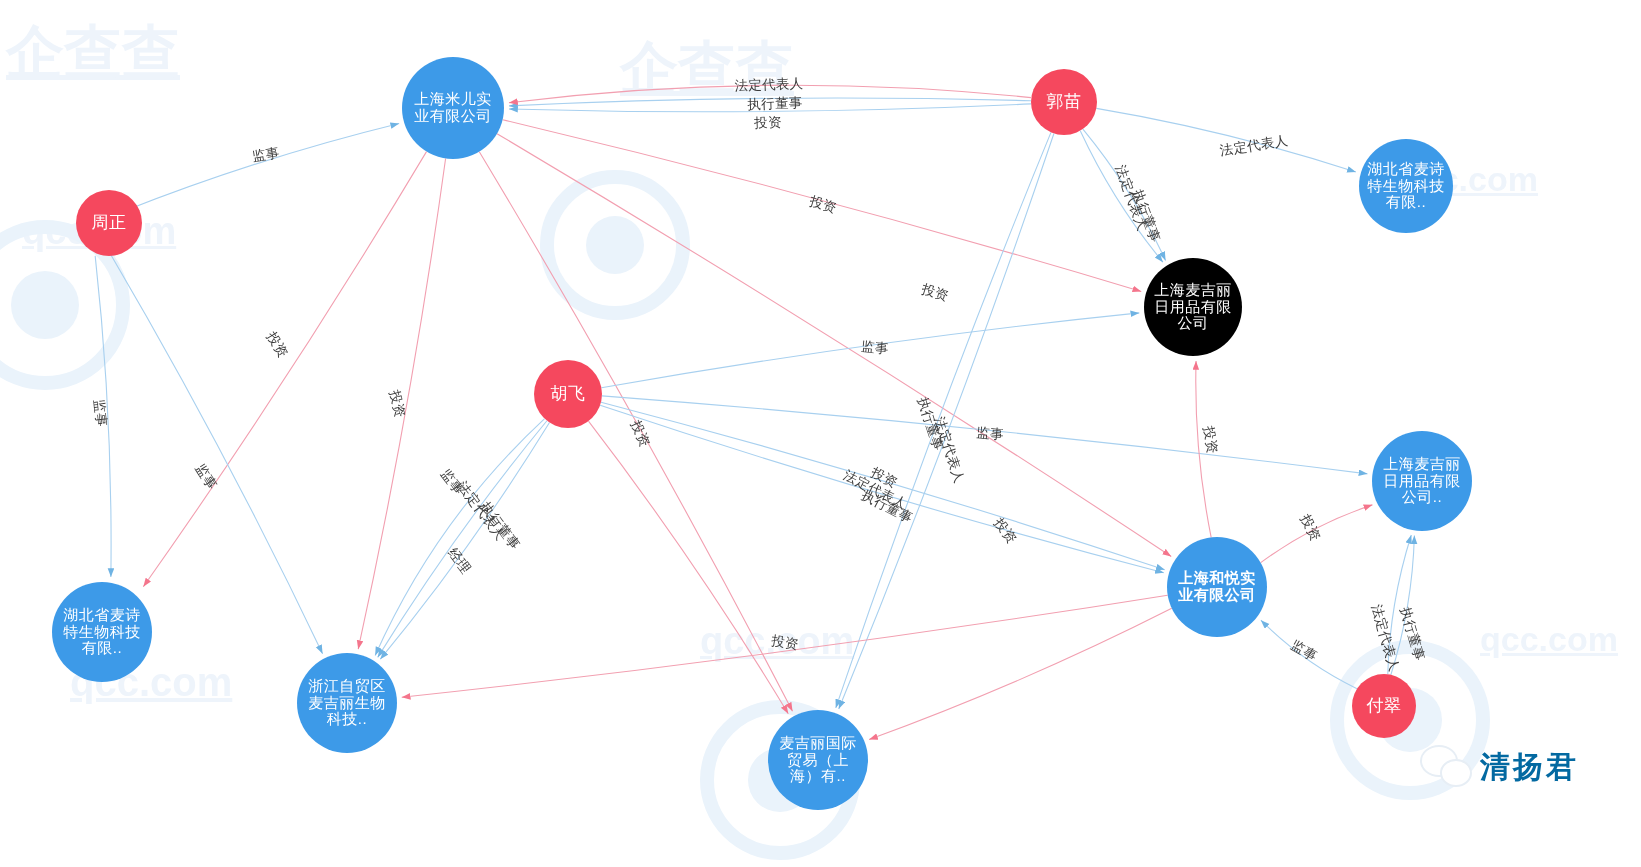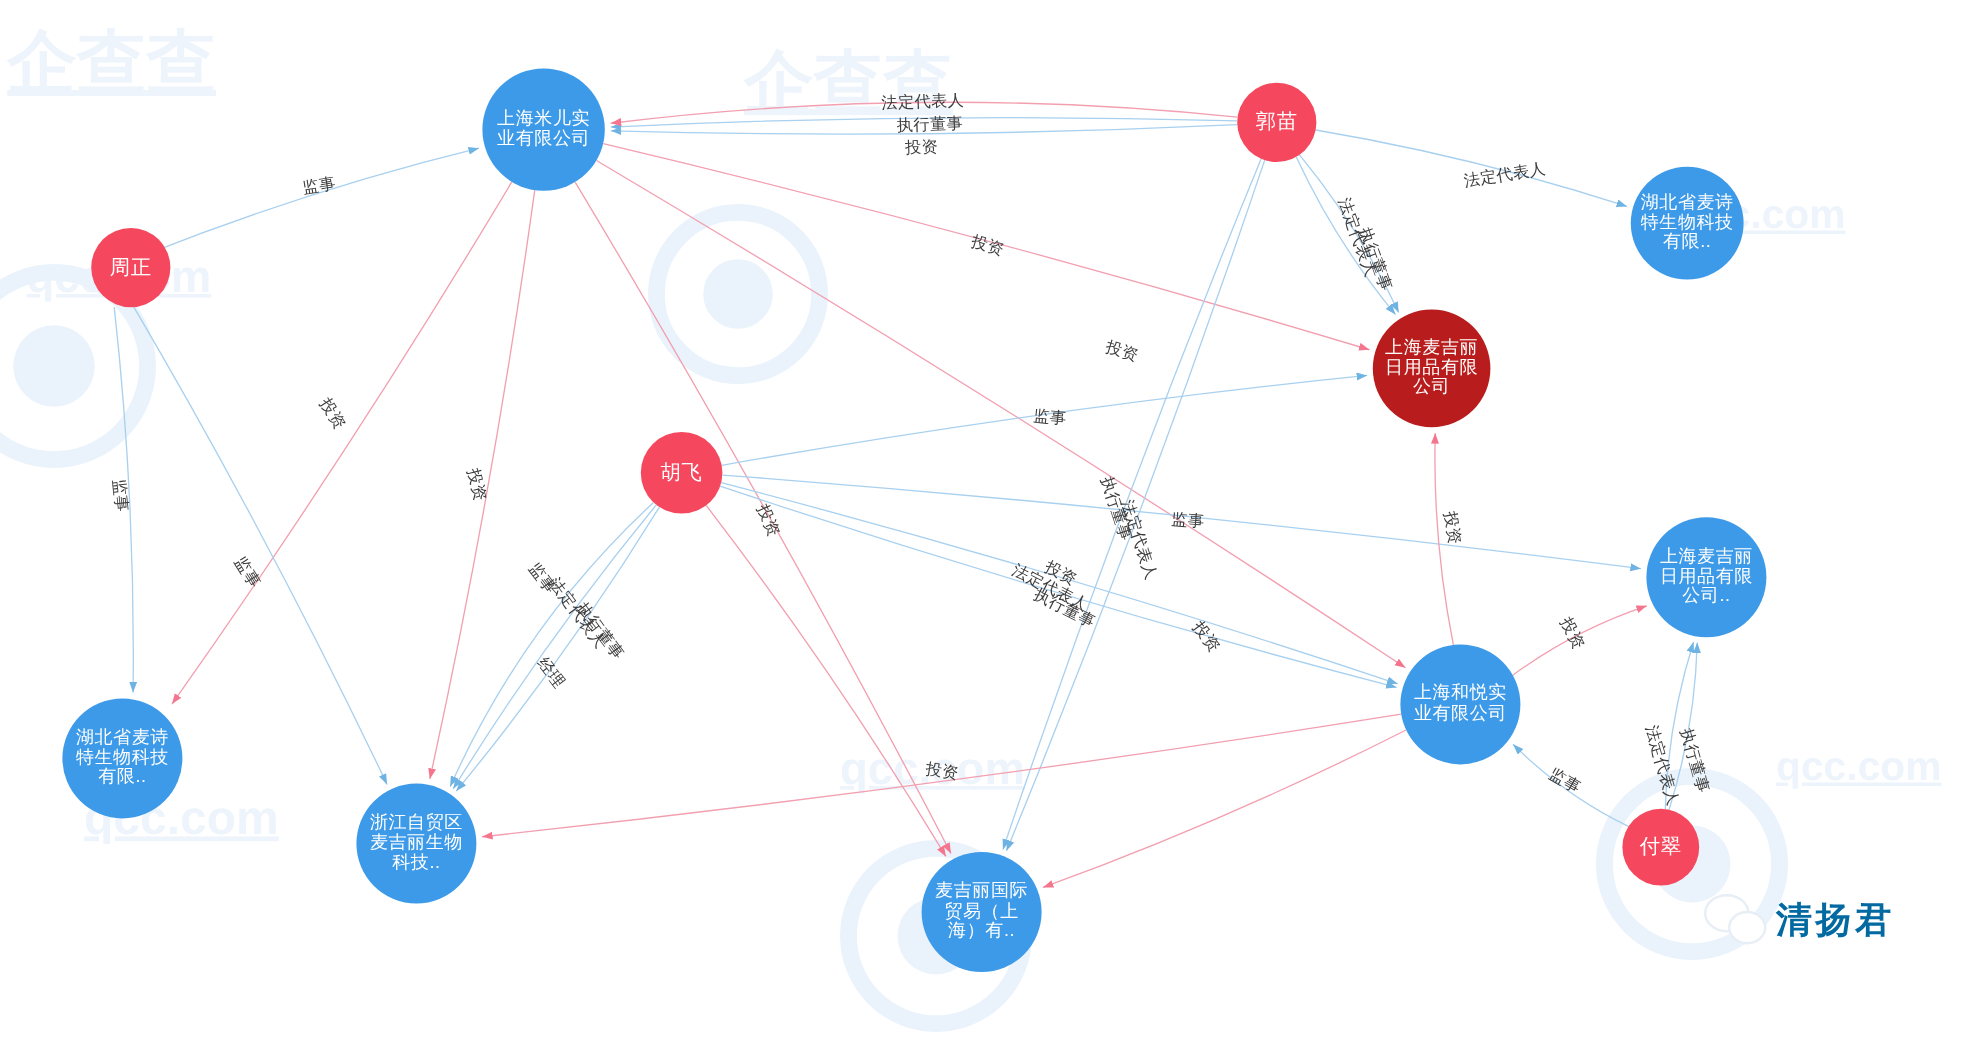--- a/index.html
+++ b/index.html
@@ -57,21 +57,21 @@
     line-height: 1.12;
     box-sizing: border-box;
     cursor: pointer;
     letter-spacing: 0.5px;
   }
   .node-company {
     background: #3d9ae8;
     font-size: 15px;
   }
   .node-company-highlight {
-    background: #b91c1c;
+    background: #000000;
     font-size: 15px;
   }
   .node-person {
     background: #f5485e;
     font-size: 17px;
   }
   .node span { display: block; padding: 0 8px; }
   .edge-label {
     position: absolute;
     color: #3c3c3c;
@@ -183,21 +183,21 @@
       </div>
       <div class="node node-person" style="left: 76px; top: 190px; width: 66px; height: 66px;">
         <span>周正</span>
       </div>
       <div class="node node-person" style="left: 534px; top: 360px; width: 68px; height: 68px; font-family: Liberation Serif, serif;">
         <span>胡飞</span>
       </div>
       <div class="node node-company" style="left: 1372px; top: 431px; width: 100px; height: 100px;">
         <span>上海麦吉丽日用品有限公司..</span>
       </div>
-      <div class="node node-company" style="left: 1167px; top: 537px; width: 100px; height: 100px;">
+      <div class="node node-company" style="left: 1167px; top: 537px; width: 100px; height: 100px; font-weight: bold;">
         <span>上海和悦实业有限公司</span>
       </div>
       <div class="node node-company" style="left: 52px; top: 582px; width: 100px; height: 100px;">
         <span>湖北省麦诗特生物科技有限..</span>
       </div>
       <div class="node node-company" style="left: 297px; top: 653px; width: 100px; height: 100px;">
         <span>浙江自贸区麦吉丽生物科技..</span>
       </div>
       <div class="node node-company" style="left: 768px; top: 710px; width: 100px; height: 100px;">
         <span>麦吉丽国际贸易（上海）有..</span>

